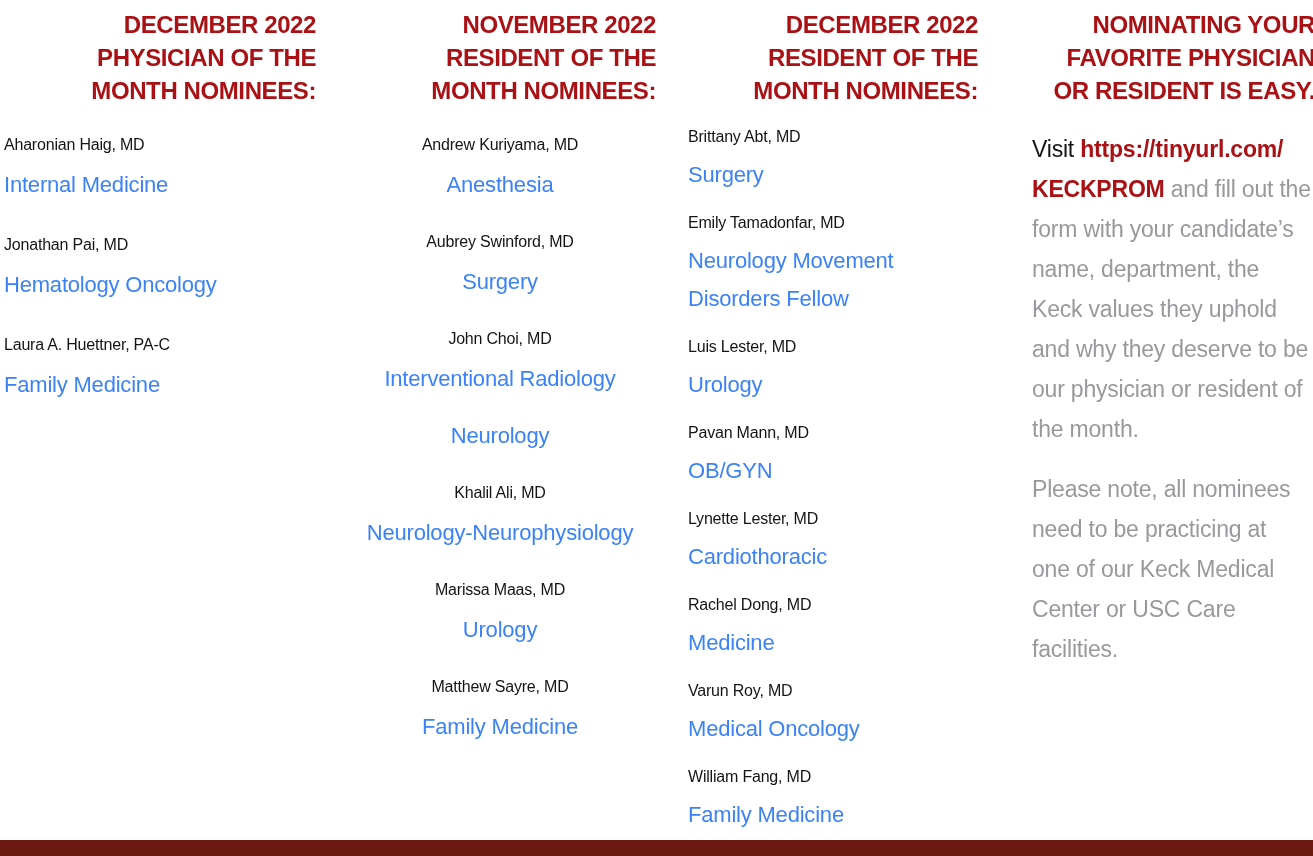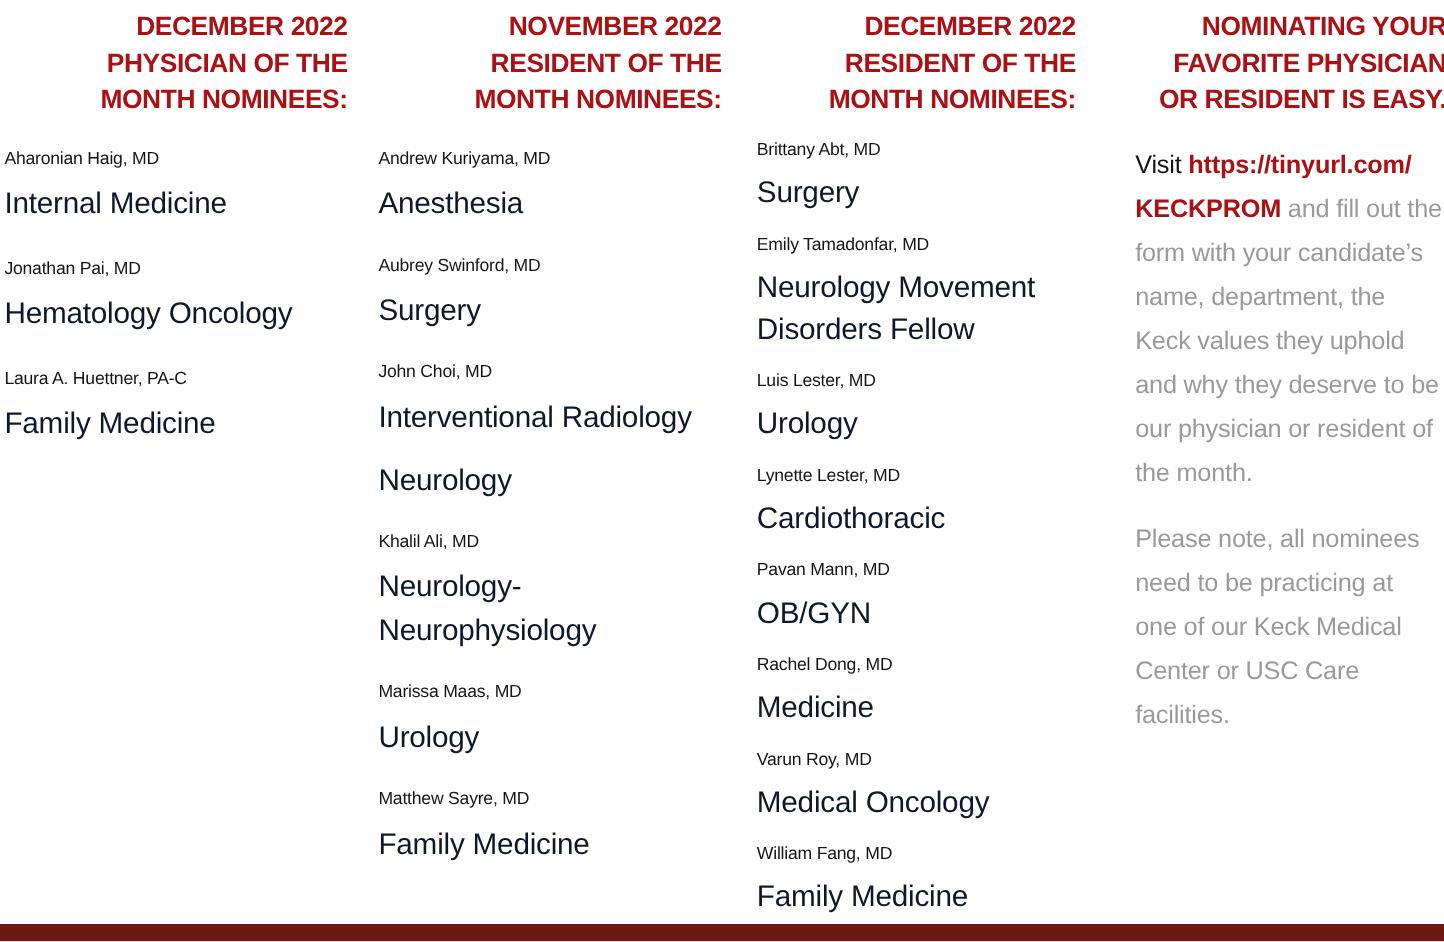--- a/index.html
+++ b/index.html
@@ -23,32 +23,32 @@
   .heading-line {
     font-size: 24px;
     line-height: 33px;
     font-weight: bold;
     letter-spacing: -0.4px;
     color: #A91115;
     white-space: nowrap;
   }
 
   .entry { margin-bottom: 20px; }
-  .col-2 .entry { margin-bottom: 17px; }
+  .col-2 .entry { margin-bottom: 17px; text-align: center; }
   .col-3 .entry { margin-bottom: 10px; }
   .entry .name {
     font-size: 16px;
     line-height: 40px;
     color: #141414;
     letter-spacing: -0.2px;
   }
   .entry .dept {
-    font-size: 27px;
+    font-size: 22px;
     line-height: 40px;
-    color: #0f172a;
+    color: #3b82f6;
     letter-spacing: -0.2px;
   }
   .col-3 .entry .name, .col-3 .entry .dept { line-height: 38px; }
 
   .cta-line {
     font-size: 23px;
     line-height: 40px;
     letter-spacing: -0.2px;
     color: #9A989C;
     white-space: nowrap;
@@ -142,26 +142,26 @@
   </div>
         <div class="entry">
     <div class="name">Emily Tamadonfar, MD</div>
     <div class="dept">Neurology Movement Disorders Fellow</div>
   </div>
         <div class="entry">
     <div class="name">Luis Lester, MD</div>
     <div class="dept">Urology</div>
   </div>
         <div class="entry">
+    <div class="name">Pavan Mann, MD</div>
+    <div class="dept">OB/GYN</div>
+  </div>
+        <div class="entry">
     <div class="name">Lynette Lester, MD</div>
     <div class="dept">Cardiothoracic</div>
-  </div>
-        <div class="entry">
-    <div class="name">Pavan Mann, MD</div>
-    <div class="dept">OB/GYN</div>
   </div>
         <div class="entry">
     <div class="name">Rachel Dong, MD</div>
     <div class="dept">Medicine</div>
   </div>
         <div class="entry">
     <div class="name">Varun Roy, MD</div>
     <div class="dept">Medical Oncology</div>
   </div>
         <div class="entry">

